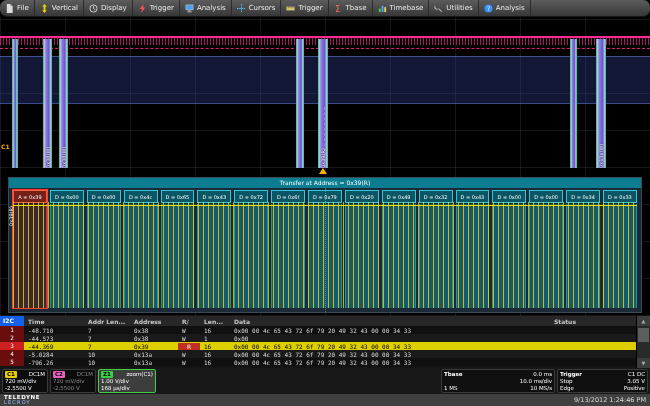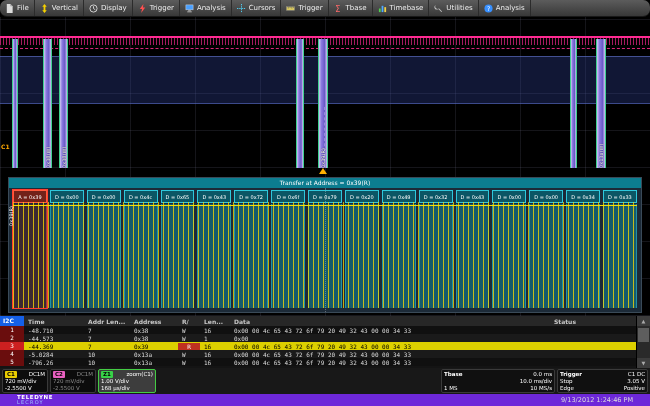--- a/index.html
+++ b/index.html
@@ -84,22 +84,22 @@
   .chtag{font-weight:bold;padding:0 2px;border-radius:1px;font-size:5.5px;}
   .tag-c1{background:#e8cc00;color:#000;}
   .tag-c2{background:#e860c0;color:#000;}
   .tag-z1{background:#38d048;color:#000;}
   .dim{color:#8a8a8a;}
   .zbox{background:#3d3d3d;border-color:#44cc44;}
   .pbox{background:#101010;}
   .prow{display:flex;justify-content:space-between;}
 
   
-  .footer{position:absolute;top:394px;left:0;width:650px;height:12px;background:#6d28d9;
-    display:flex;justify-content:space-between;align-items:center;padding:0 17px;box-sizing:border-box;}
+  .footer{position:absolute;top:394px;left:0;width:650px;height:12px;background:#404040;
+    display:flex;justify-content:space-between;align-items:center;padding:0 4px;box-sizing:border-box;}
   .brand{line-height:5px;}
   .brand .b1{font-size:5.5px;font-weight:bold;color:#fff;letter-spacing:.6px;display:block;}
   .brand .b2{font-size:5px;color:#9cc0ff;letter-spacing:1.2px;display:block;}
   .stamp{font-size:6.5px;color:#ddd;}
 </style>
 </head>
 <body>
 
 <div id="app">
 

